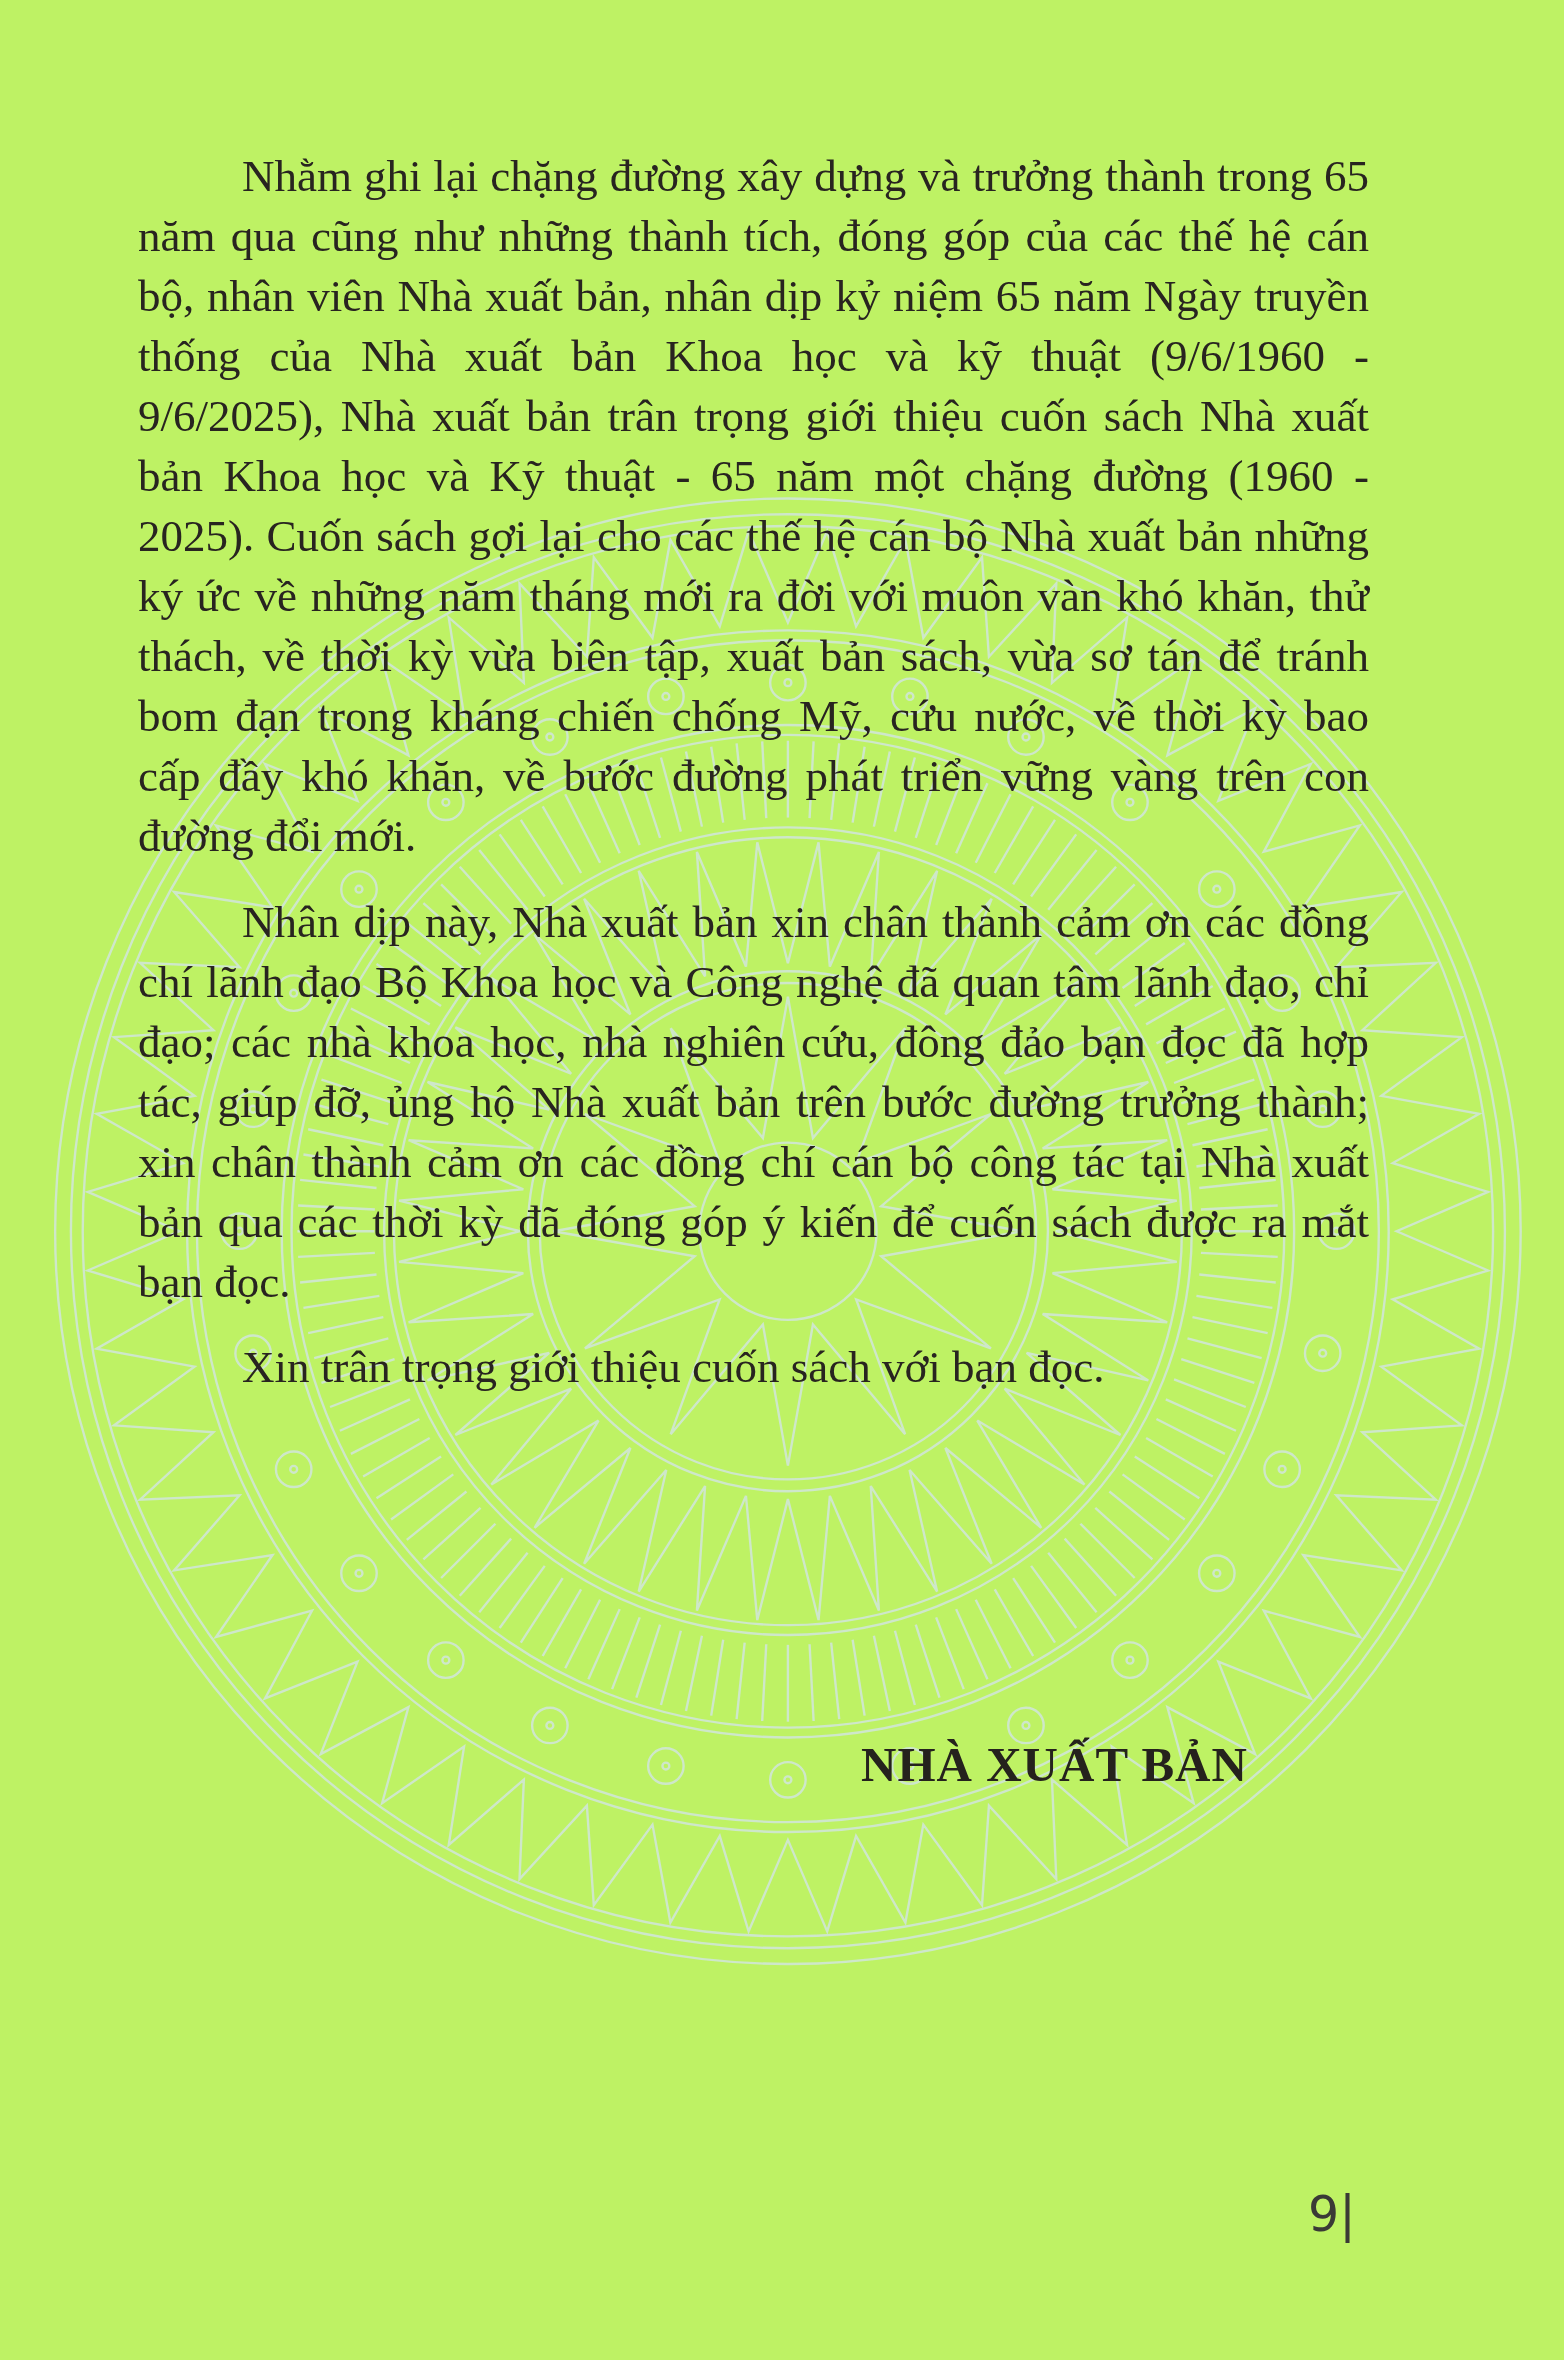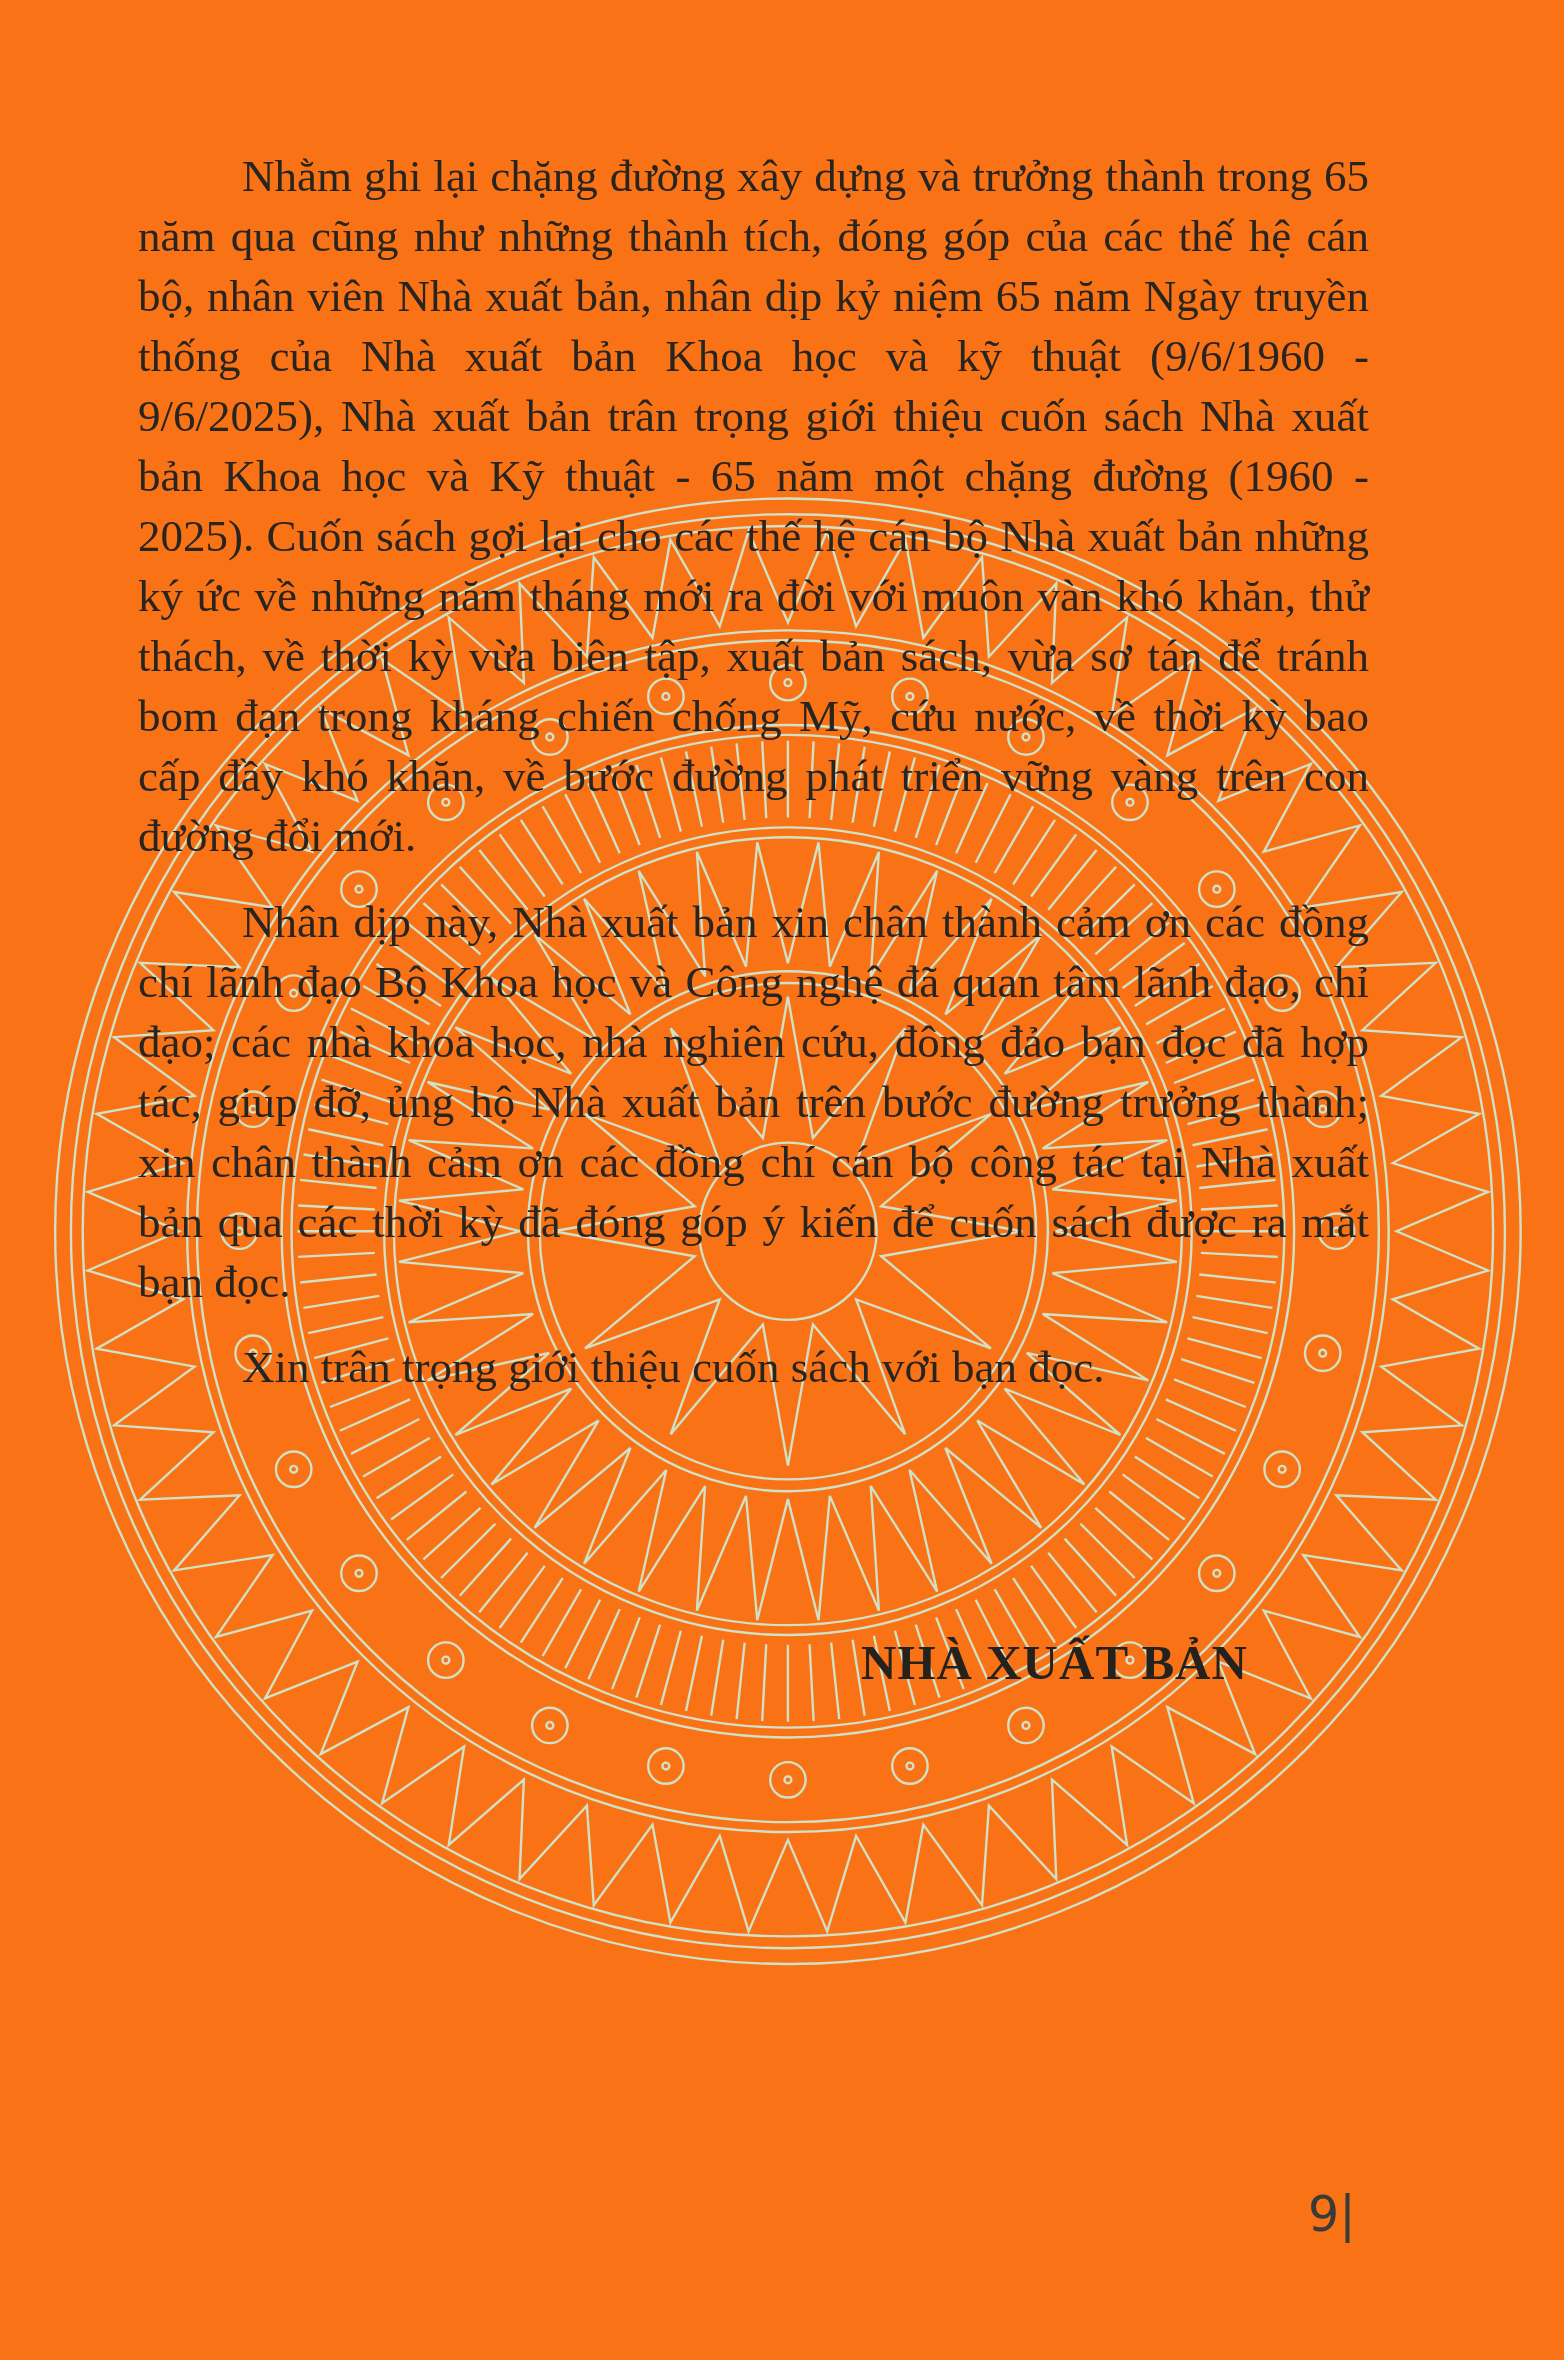--- a/index.html
+++ b/index.html
@@ -5,21 +5,21 @@
   html, body {
     margin: 0;
     padding: 0;
     background: #e8e8e0;
   }
   .page {
     position: relative;
     width: 1564px;
     height: 2360px;
     margin: 0 auto;
-    background: #f97316;
+    background: #bef264;
     overflow: hidden;
     font-family: "Liberation Serif", serif;
     color: #282420;
   }
   .watermark {
     position: absolute;
     left: 0;
     top: 0;
     width: 1564px;
     height: 2360px;
@@ -35,21 +35,21 @@
     text-align: justify;
     text-justify: inter-word;
   }
   .para {
     margin: 0 0 25.6px 0;
     text-indent: 104px;
   }
   .signature {
     position: absolute;
     left: 562px;
-    top: 1624px;
+    top: 1726px;
     width: 985px;
     text-align: center;
     font-weight: bold;
     font-size: 49px;
     line-height: 77px;
     letter-spacing: 1px;
     color: #25221d;
   }
   .page-number {
     position: absolute;

